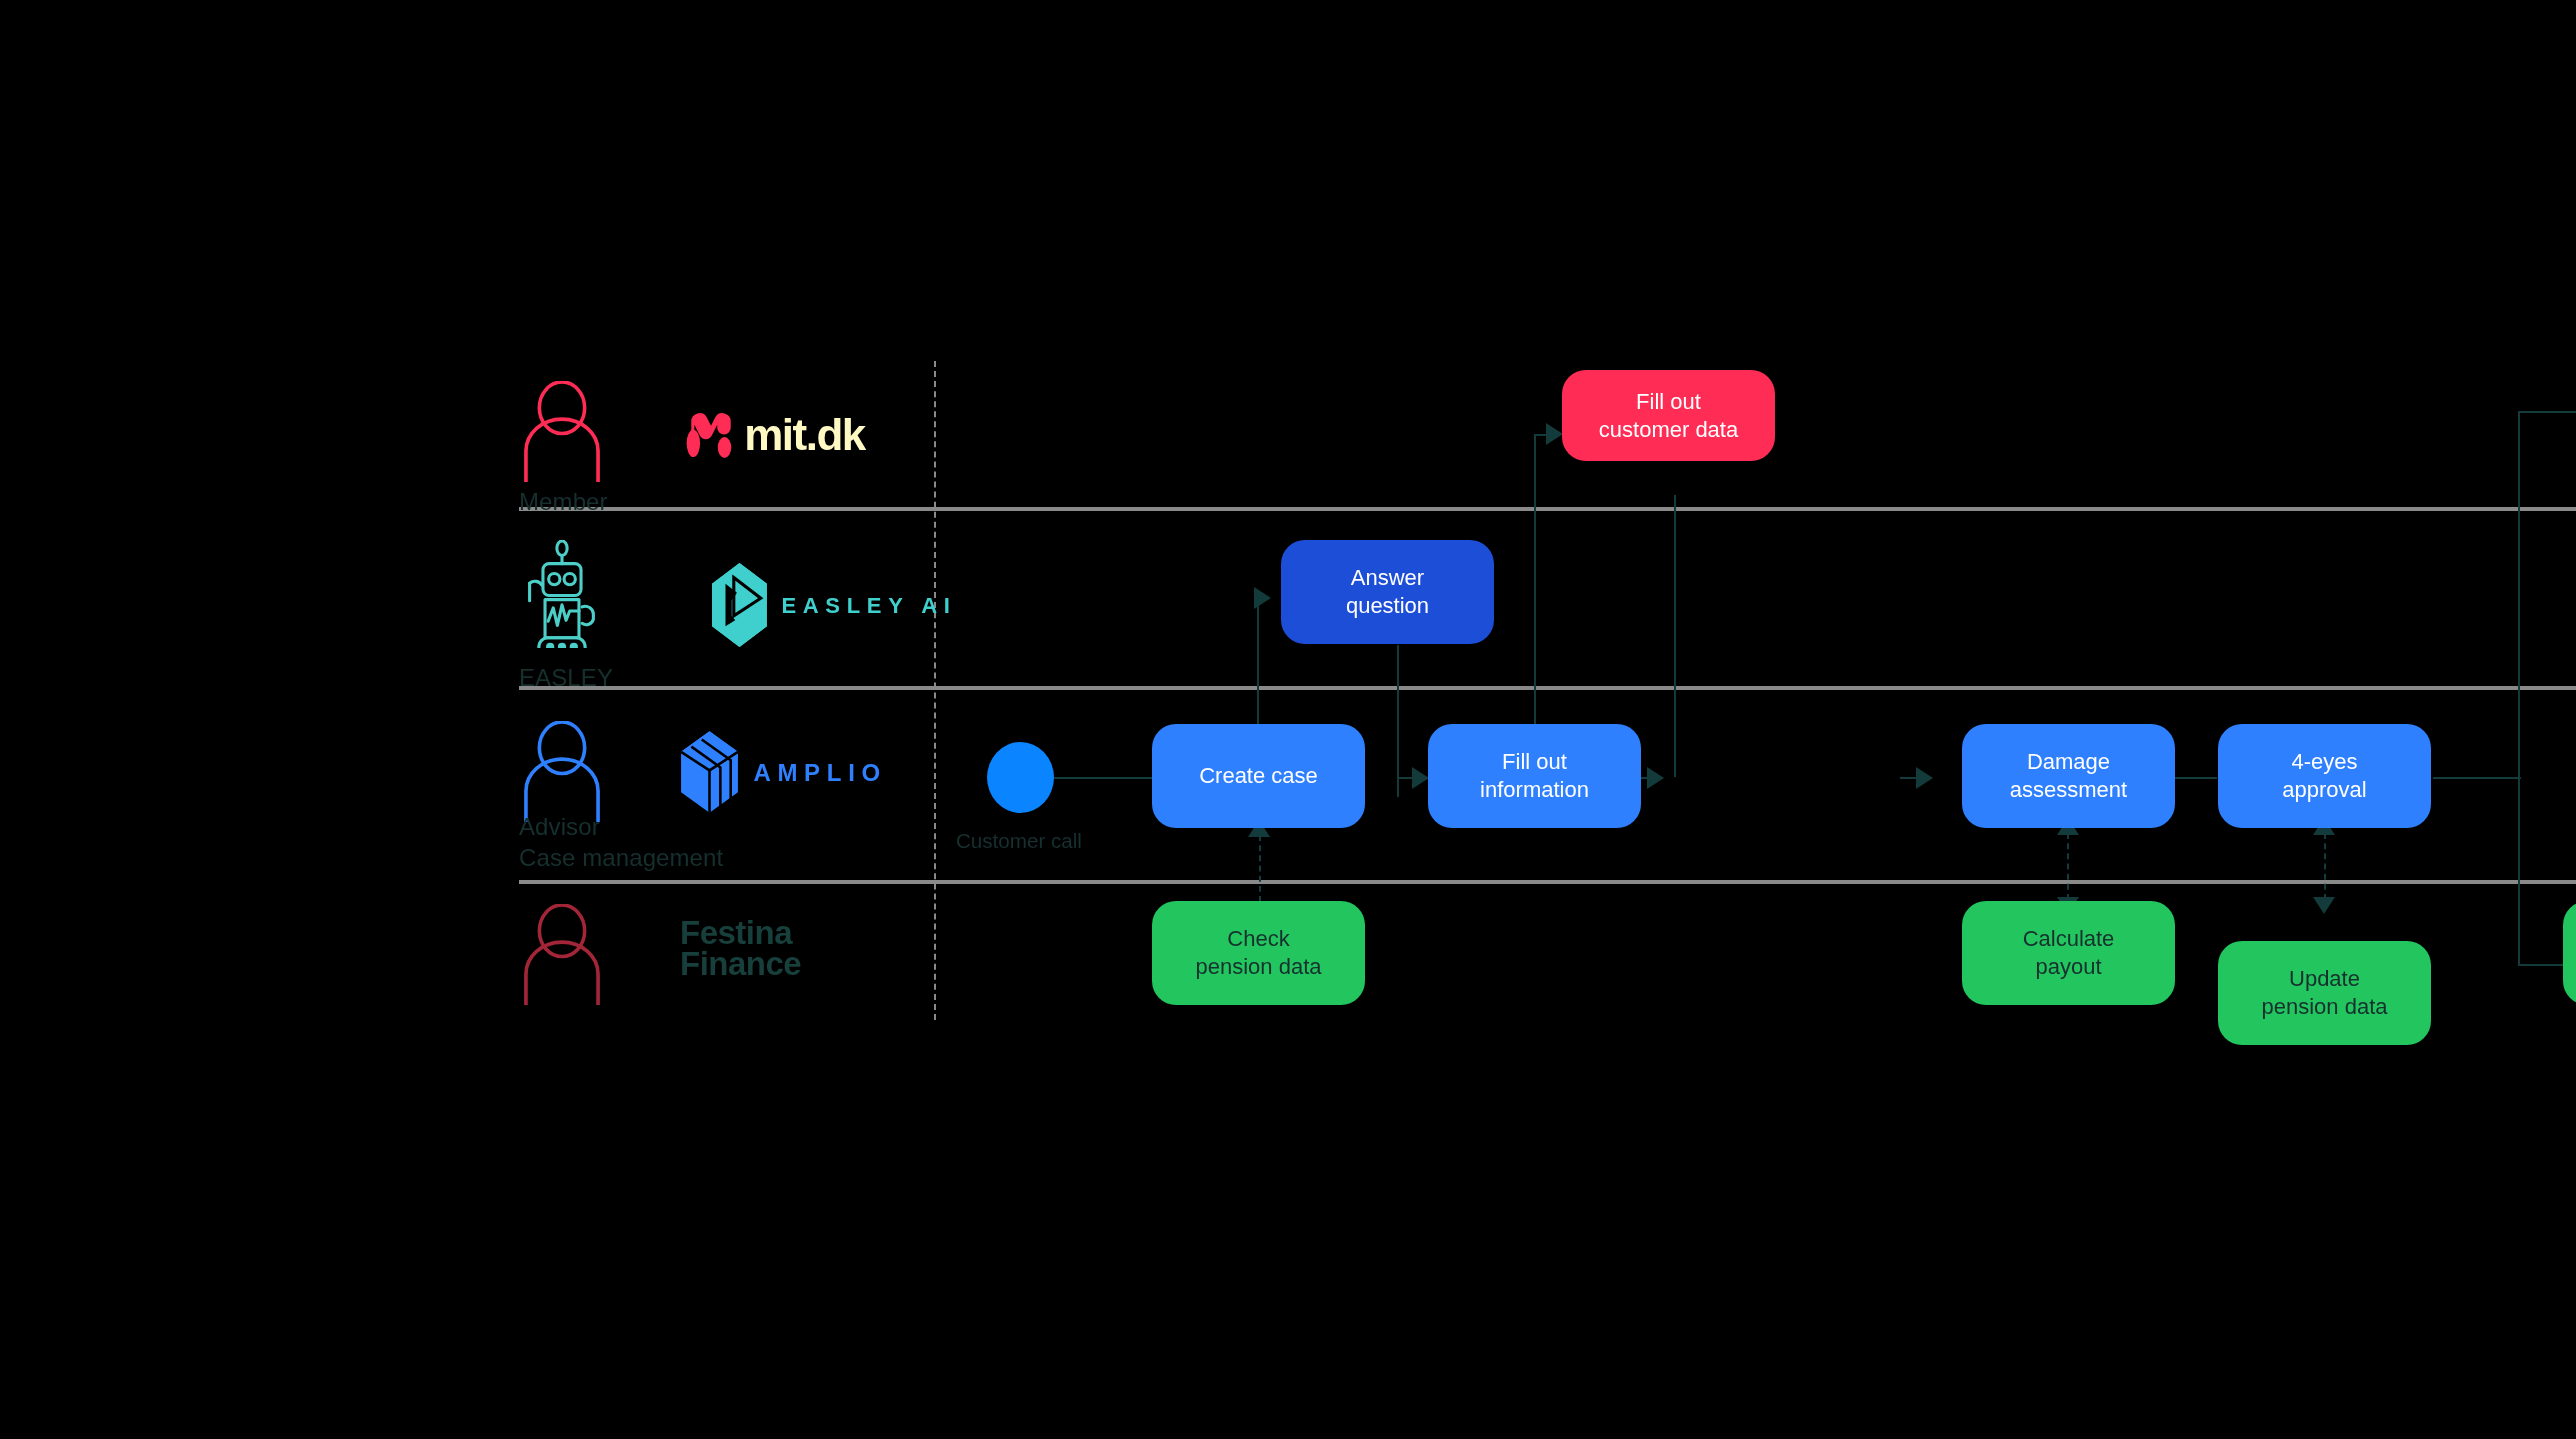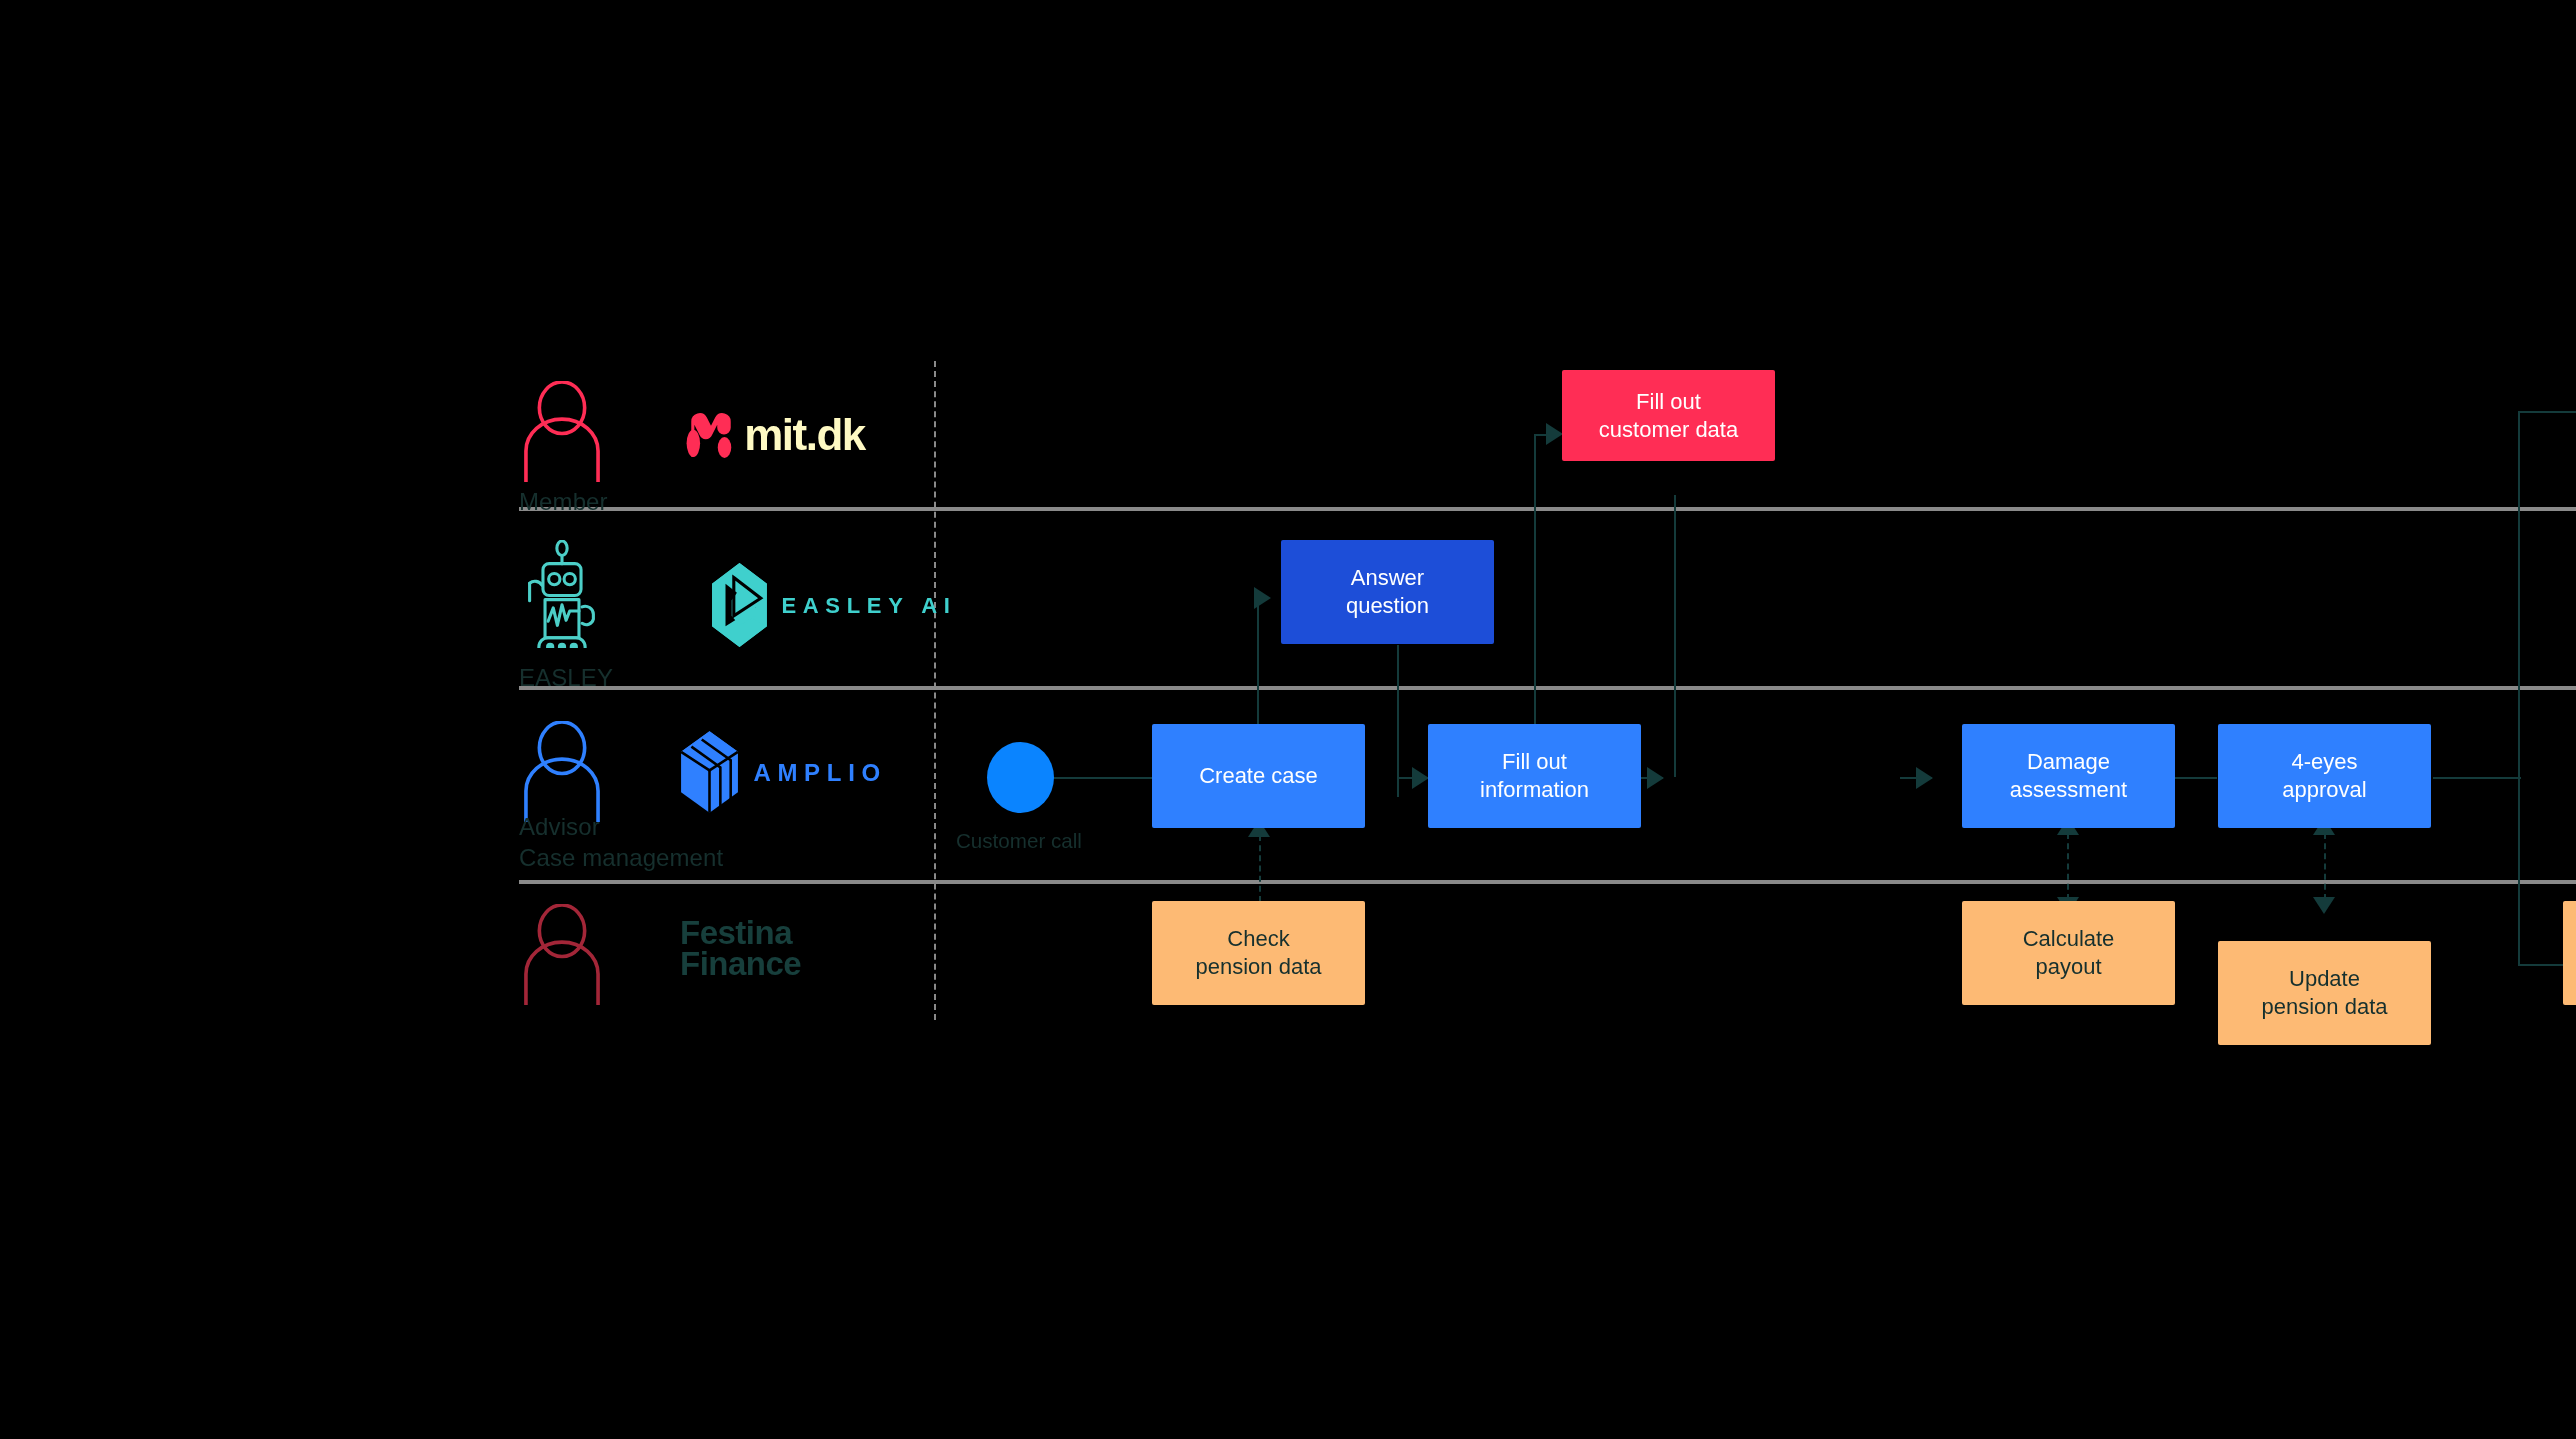--- a/index.html
+++ b/index.html
@@ -39,28 +39,28 @@
   
   .amplio-word{color:#2f80ff;font-size:24px;font-weight:700;letter-spacing:6.7px;}
   
   .festina-word{
     color:#173f3c;font-size:33px;font-weight:700;line-height:.95;
     letter-spacing:-0.5px;white-space:pre-line;
   }
 
   
   .node{
-    position:absolute;border-radius:2px;display:flex;align-items:center;
+    position:absolute;border-radius:24px;display:flex;align-items:center;
     justify-content:center;text-align:center;font-size:22px;line-height:1.26;
     white-space:pre-line;box-sizing:border-box;padding:3.1px 6.2px;
   }
   .node.blue  {background:#2f80ff;color:#ffffff;}
   .node.red   {background:#ff2d55;color:#ffffff;}
   .node.teal  {background:#1d4ed8;color:#ffffff;}
-  .node.white {background:#fdba74;color:#16302e;}
+  .node.white {background:#22c55e;color:#16302e;}
 
   
   .event{position:absolute;border-radius:50%;}
   .event.start{background:#0a84ff;}
   .event-label{
     position:absolute;color:#16302e;font-size:20.6px;white-space:nowrap;
   }
 
   
   .conn{position:absolute;background:#143b3b;}

